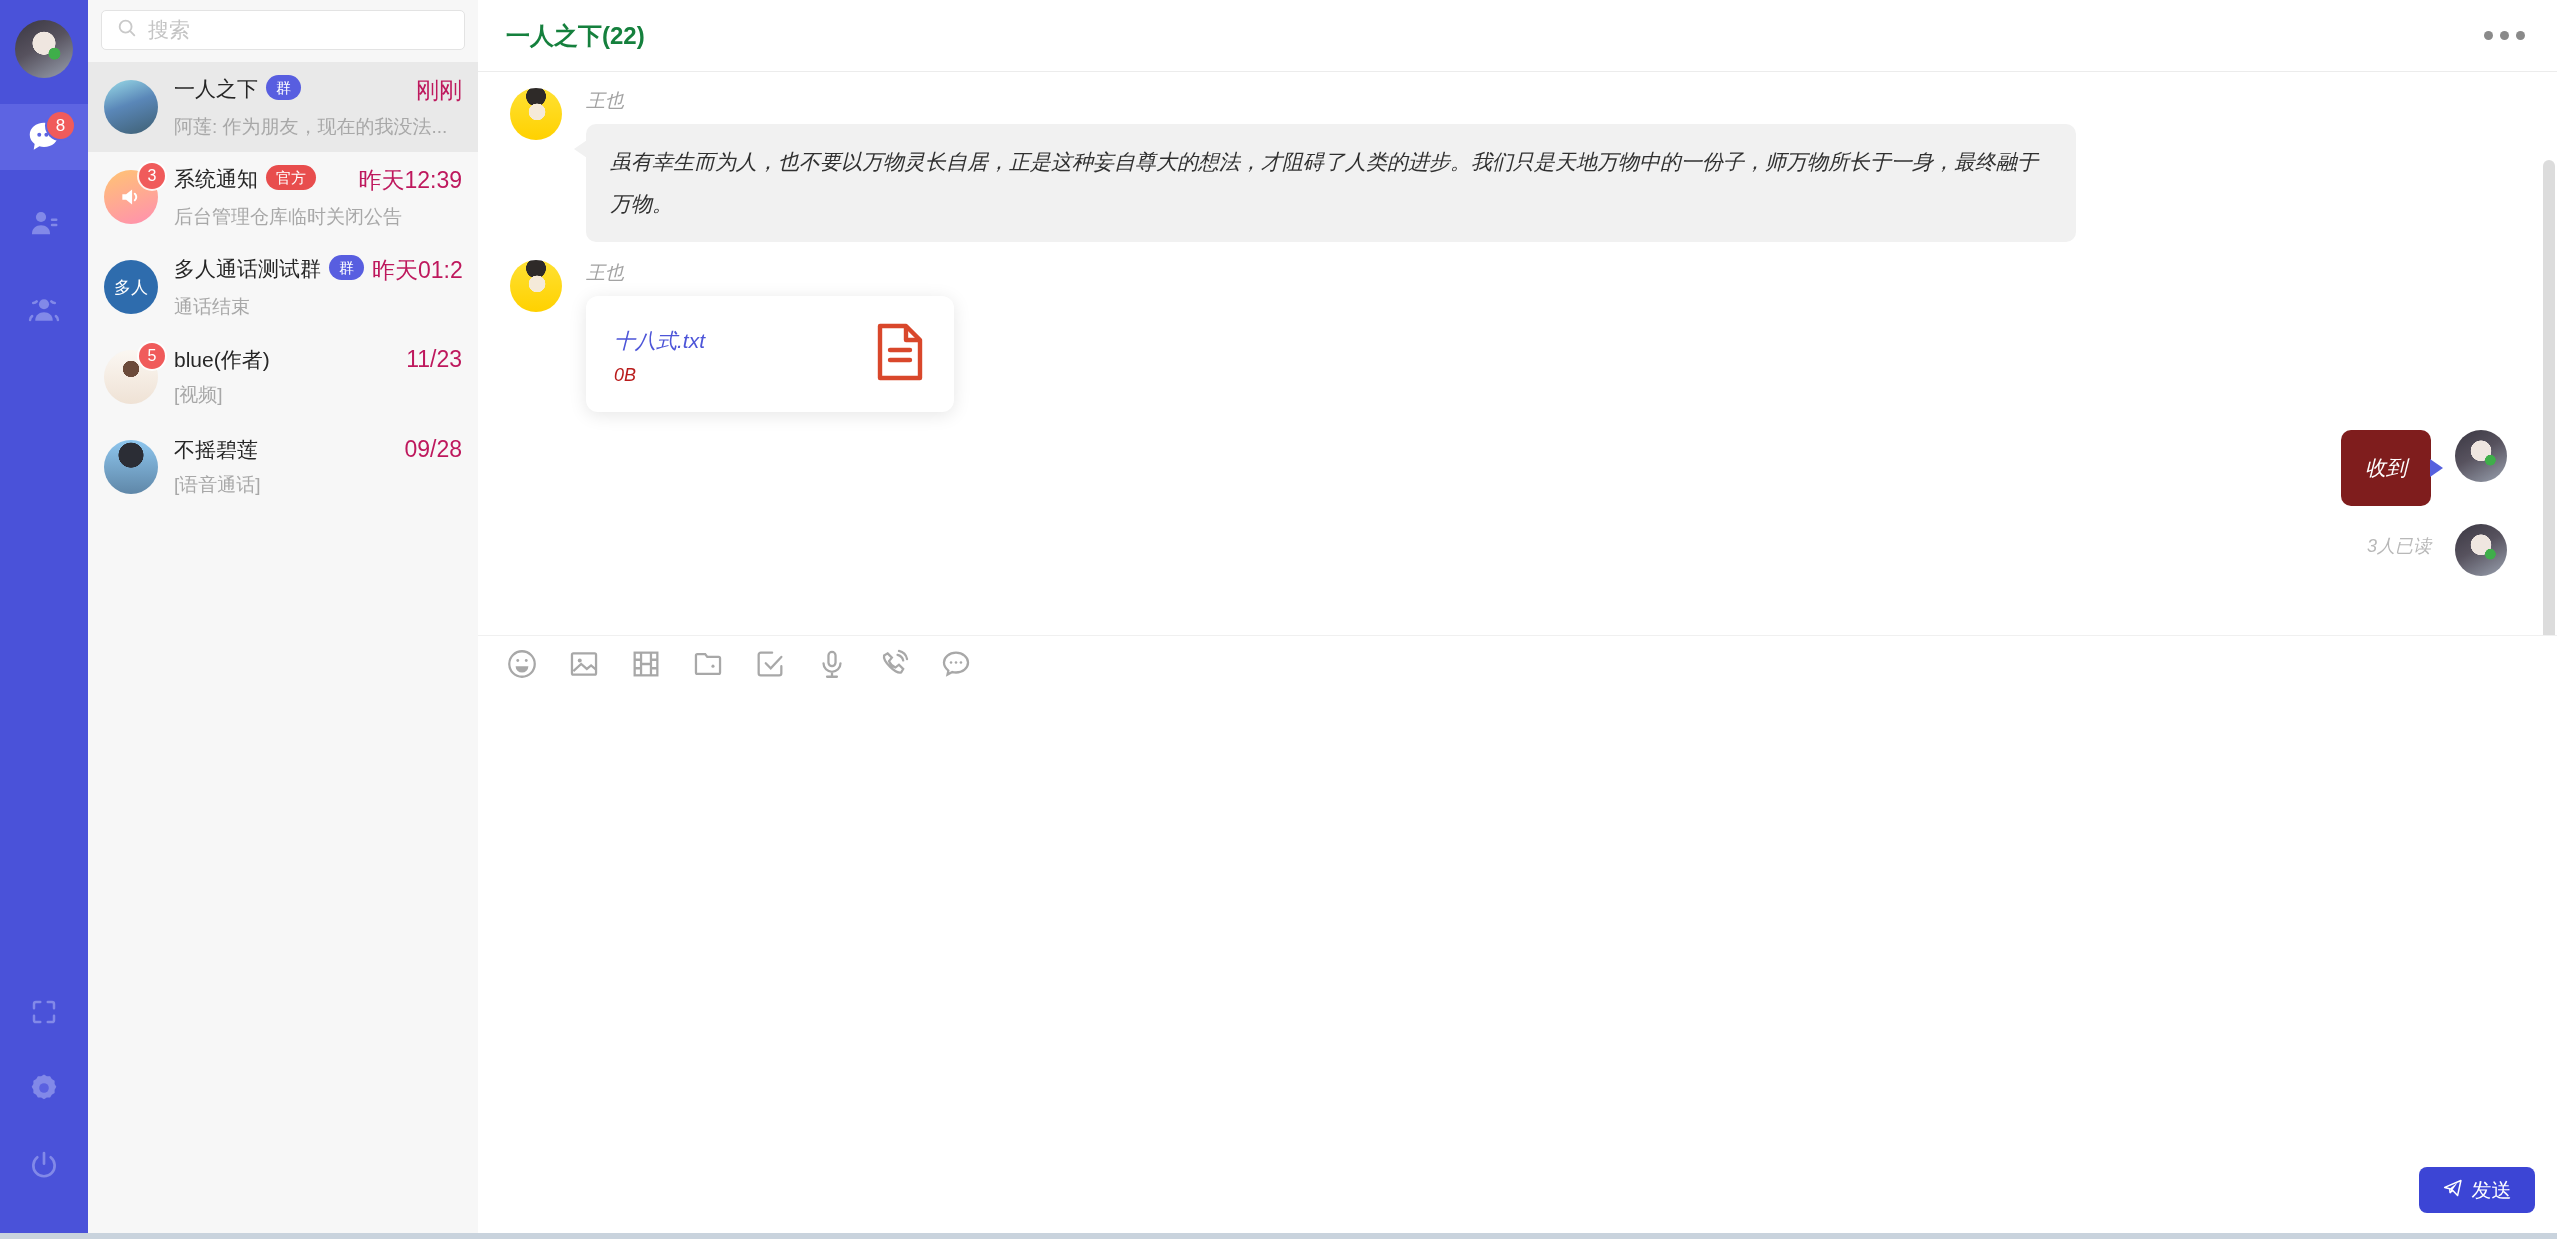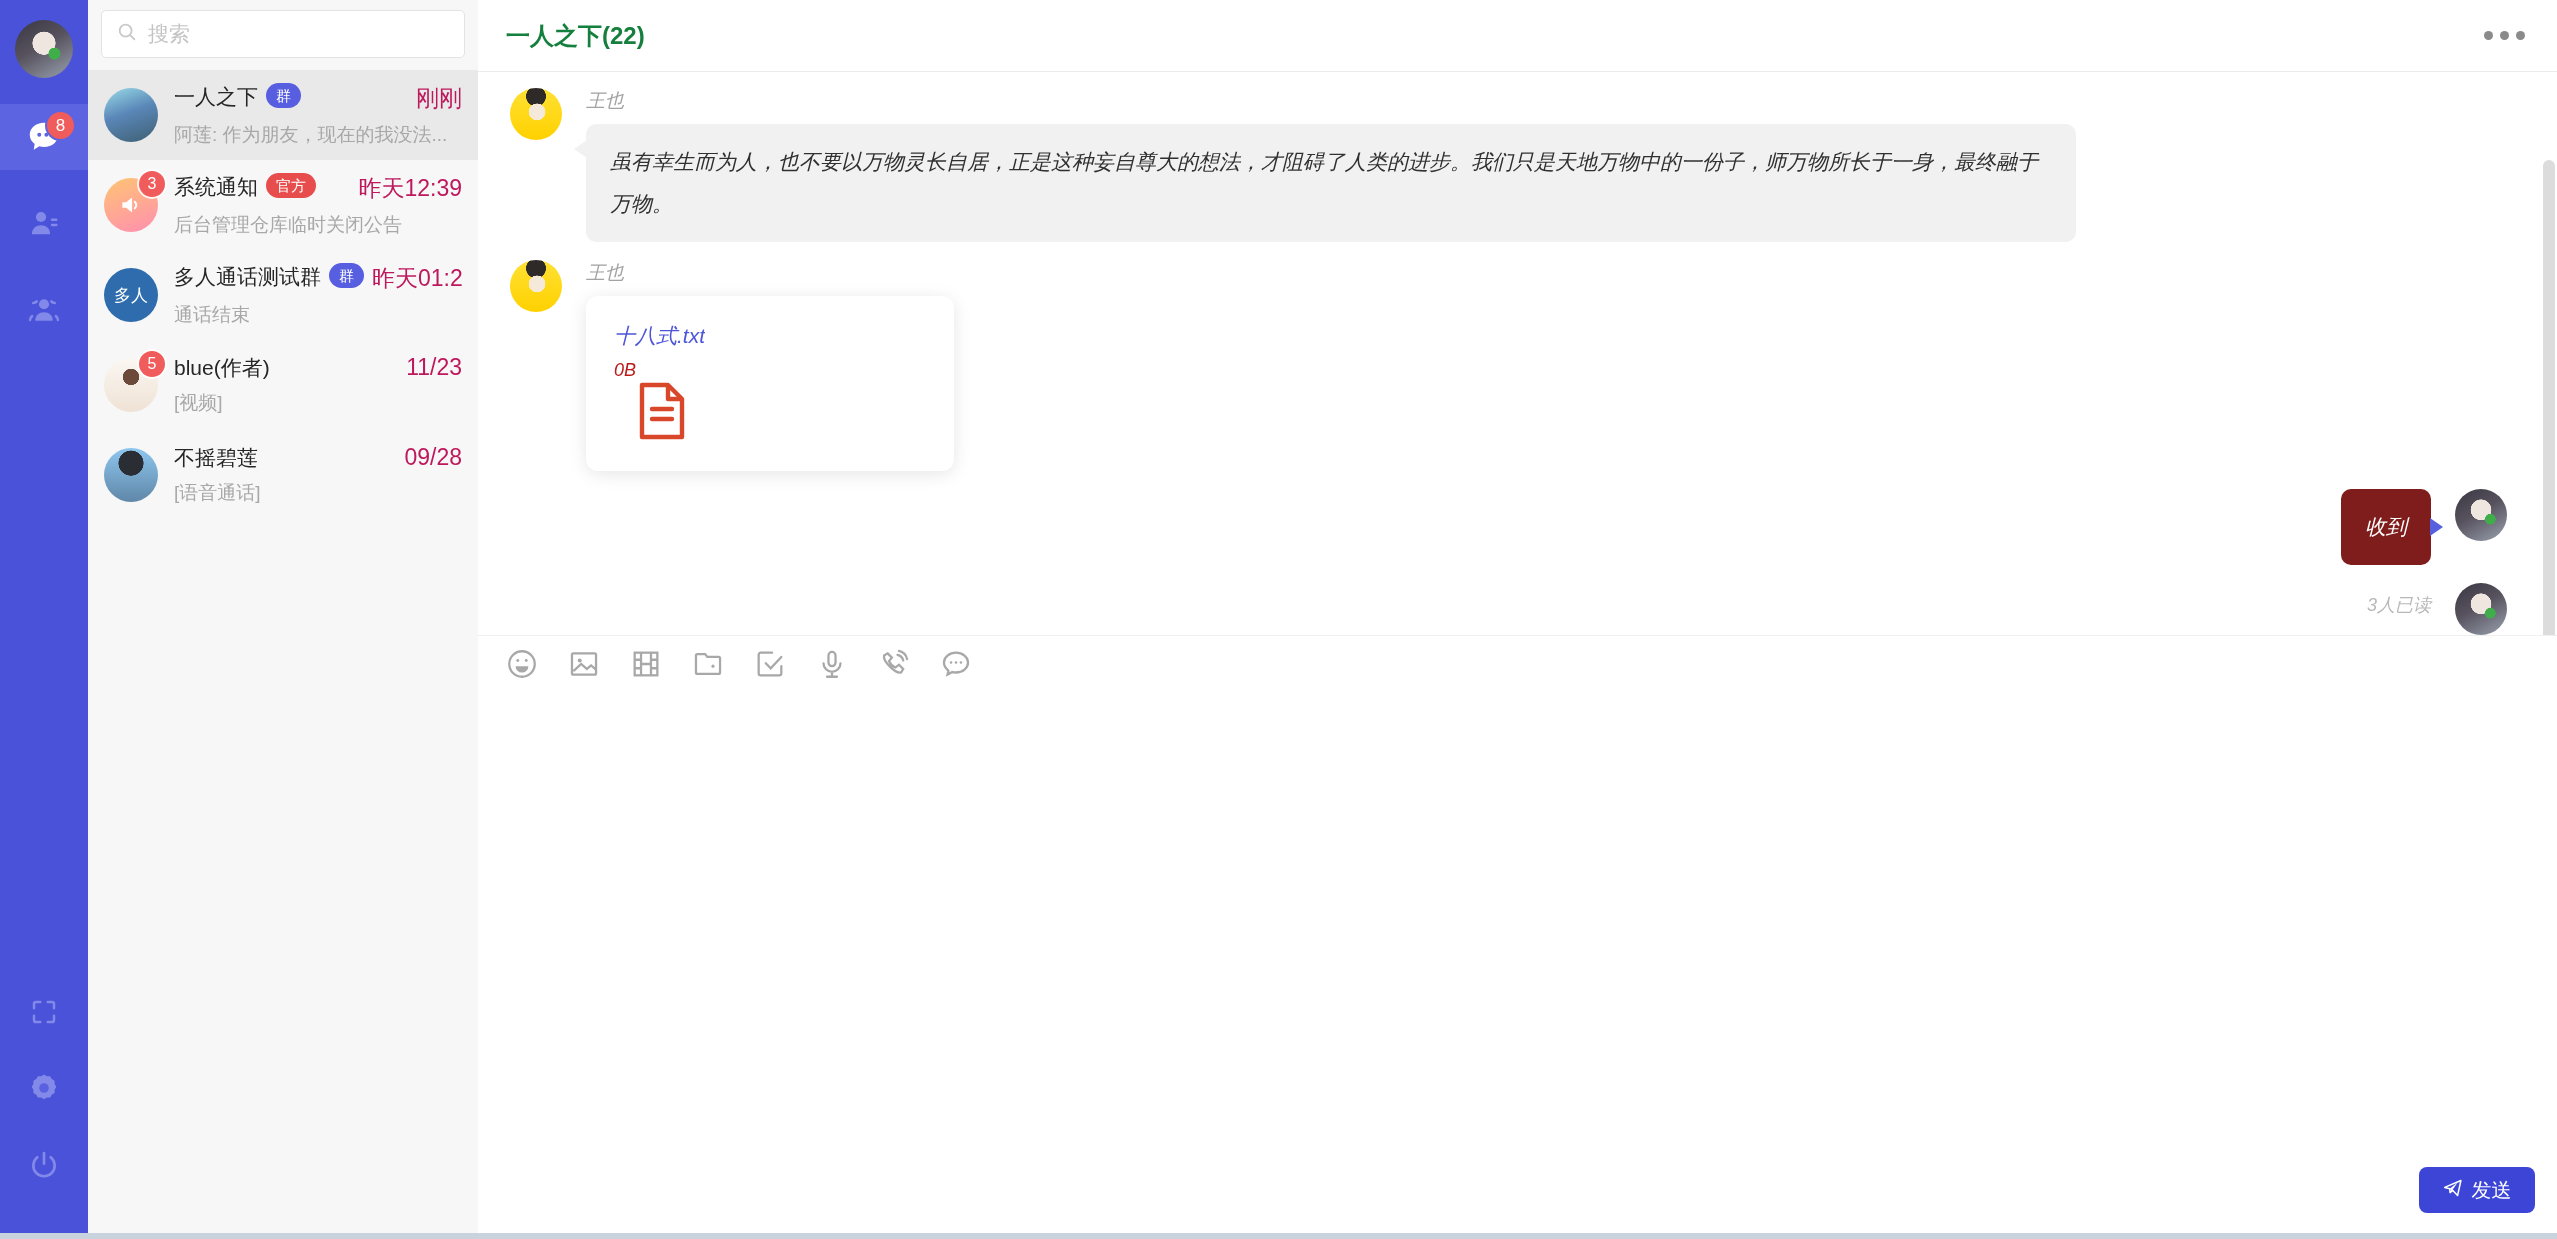--- a/index.html
+++ b/index.html
@@ -27,21 +27,21 @@
     text-align:center; padding:0 6px; box-shadow:0 0 0 2px #5d64e2; }
   .nav-spacer { flex:1; }
   .nav-bottom { display:flex; flex-direction:column; align-items:center; gap:44px; margin-bottom:58px; }
   .nav-bottom .nav-item { height:auto; width:auto; }
 
   
   .chat-list { width:390px; flex:0 0 390px; background:#f7f7f7; display:flex;
     flex-direction:column; position:relative; z-index:2; }
   .search-wrap { padding:10px 13px 12px 13px; }
   .search-box { display:flex; align-items:center; background:#fff; border:1px solid #e3e3e3;
-    border-radius:5px; height:48px; padding:0 14px; }
+    border-radius:5px; height:40px; padding:0 14px; }
   .search-box svg { flex:0 0 auto; margin-right:10px; }
   .search-input { border:none; outline:none; flex:1; font-size:21px; color:#333;
     font-family:inherit; background:transparent; }
   .search-input::placeholder { color:#c4c4c4; }
   .cl-items { flex:1; overflow:hidden; }
   .cl-item { height:90px; display:flex; align-items:center; padding:0 16px; cursor:pointer; }
   .cl-item.active { background:#e9e9e9; }
   .cl-avatar { width:54px; height:54px; border-radius:50%; position:relative; flex:0 0 54px;
     display:flex; align-items:center; justify-content:center; }
   .cl-avatar .av-num { color:#fff; font-size:17px; }
@@ -95,21 +95,21 @@
   .bubble { position:relative; background:#f1f1f1; border-radius:10px; padding:17px 24px;
     font-size:21px; line-height:42px; color:#303030; cursor:pointer; }
   .bubble.left::before { content:""; position:absolute; left:-12px; top:16px;
     border:9px solid rgba(0,0,0,0); border-right:13px solid #f1f1f1; border-left:0; }
   .bubble.own { background:#7f1d1d; color:#fff; }
   .bubble.own::after { content:""; position:absolute; right:-12px; top:50%;
     transform:translateY(-50%); border:9px solid rgba(0,0,0,0);
     border-left:13px solid #5660de; border-right:0; }
   .read-status { font-size:18px; color:#b8b8b8; margin-top:10px; }
   .file-card { width:368px; background:#fff; border-radius:12px; padding:26px 28px;
-    box-shadow:0 3px 18px rgba(0,0,0,0.10); display:flex; align-items:flex-start; cursor:pointer;flex-direction:column; }
+    box-shadow:0 3px 18px rgba(0,0,0,0.10); display:flex; align-items:flex-end; cursor:pointer; }
   .file-meta { flex:1; overflow:hidden; }
   .file-name { font-size:21px; color:#4d55d8; margin-bottom:10px; white-space:nowrap;
     overflow:hidden; text-overflow:ellipsis; }
   .file-size { font-size:18px; color:#b91c1c; }
   .file-ico { flex:0 0 auto; margin-left:22px; }
 
   .scroll-thumb { position:absolute; top:88px; right:2px; width:12px; height:730px;
     border-radius:6px; background:#dcdcdc; cursor:grab; }
 
   .composer-toolbar { flex:0 0 58px; border-top:1px solid #f0f0f0; display:flex;

